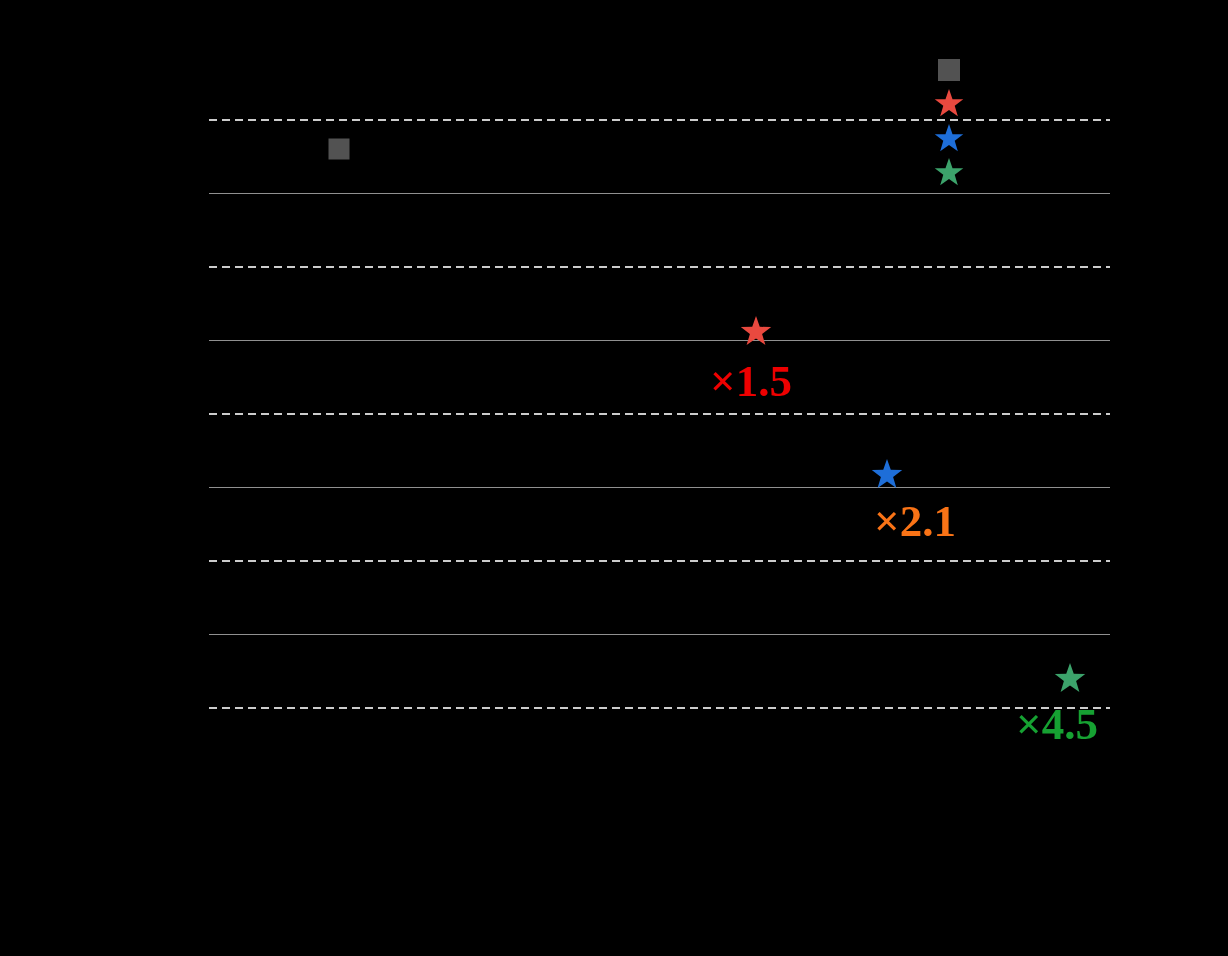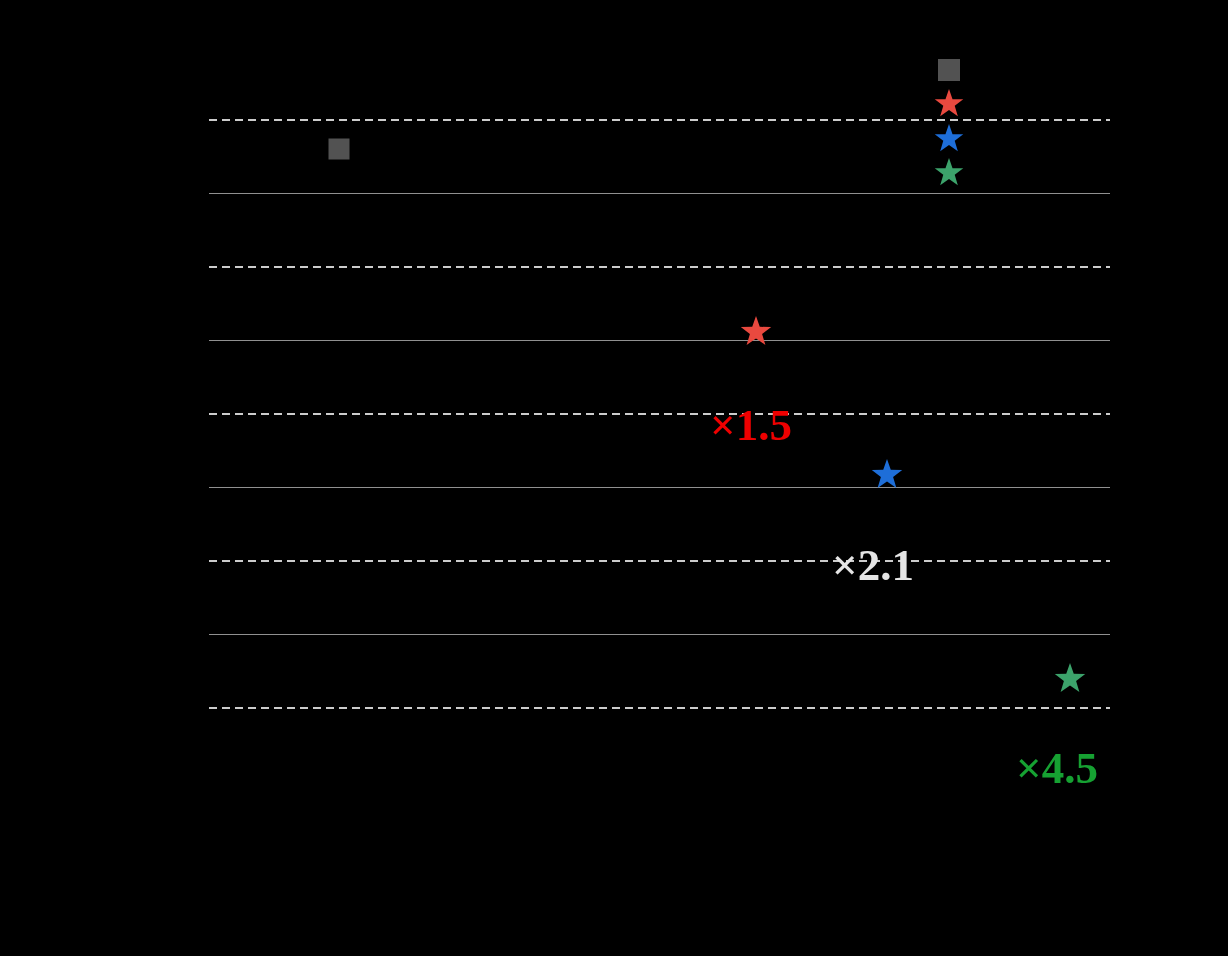--- a/index.html
+++ b/index.html
@@ -41,21 +41,20 @@
     transform: translate(-50%, -50%);
   }
   .speedup-label {
     position: absolute;
     transform: translate(-50%, -50%);
     font-weight: bold;
     font-size: 45px;
     line-height: 1;
     white-space: nowrap;
     letter-spacing: 0px;
-    margin-top: 44px;
   }
 </style>
 </head>
 <body>
 
 <div id="figure" style="width: 1228px; height: 956px; background: rgb(0, 0, 0);">
   <div id="gridlines" class="layer">
       <div class="gridline dashed" style="left: 209px; width: 901px; top: 119px;"></div>
       <div class="gridline solid" style="left: 209px; width: 901px; top: 192.5px;"></div>
       <div class="gridline dashed" style="left: 209px; width: 901px; top: 266px;"></div>
@@ -68,21 +67,21 @@
     </div>
   <div id="points" class="layer">
       <div class="square-marker" style="width: 21px; height: 21px; background: rgb(82, 82, 82); left: 339px; top: 149px;"></div>
       <div class="marker" style="left: 756px; top: 332px;"><svg width="36" height="36" viewBox="-18 -18 36 36">
           <polygon points="0.00,-16.00 3.76,-5.18 15.22,-4.94 6.09,1.98 9.40,12.94 0.00,6.40 -9.40,12.94 -6.09,1.98 -15.22,-4.94 -3.76,-5.18" fill="#e9493f"></polygon>
         </svg></div>
       <div class="speedup-label" style="left: 751px; top: 381px; color: rgb(238, 0, 0);">×1.5</div>
       <div class="marker" style="left: 887px; top: 475px;"><svg width="36" height="36" viewBox="-18 -18 36 36">
           <polygon points="0.00,-16.00 3.76,-5.18 15.22,-4.94 6.09,1.98 9.40,12.94 0.00,6.40 -9.40,12.94 -6.09,1.98 -15.22,-4.94 -3.76,-5.18" fill="#1e6ed8"></polygon>
         </svg></div>
-      <div class="speedup-label" style="left: 873px; top: 521px; color: #e5e5e5;">×2.1</div>
+      <div class="speedup-label" style="left: 915px; top: 521px; color: #f97316;">×2.1</div>
       <div class="marker" style="left: 1070px; top: 679px;"><svg width="36" height="36" viewBox="-18 -18 36 36">
           <polygon points="0.00,-16.00 3.76,-5.18 15.22,-4.94 6.09,1.98 9.40,12.94 0.00,6.40 -9.40,12.94 -6.09,1.98 -15.22,-4.94 -3.76,-5.18" fill="#3ca36b"></polygon>
         </svg></div>
       <div class="speedup-label" style="left: 1057px; top: 724px; color: rgb(22, 161, 50);">×4.5</div>
     </div>
   <div id="legend" class="layer">
       <div class="square-marker" style="width: 22px; height: 22px; background: rgb(82, 82, 82); left: 949px; top: 70px;"></div>
       <div class="marker" style="left: 949px; top: 104px;"><svg width="34" height="34" viewBox="-17 -17 34 34">
           <polygon points="0.00,-15.00 3.53,-4.85 14.27,-4.64 5.71,1.85 8.82,12.14 0.00,6.00 -8.82,12.14 -5.71,1.85 -14.27,-4.64 -3.53,-4.85" fill="#e9493f"></polygon>
         </svg></div>

